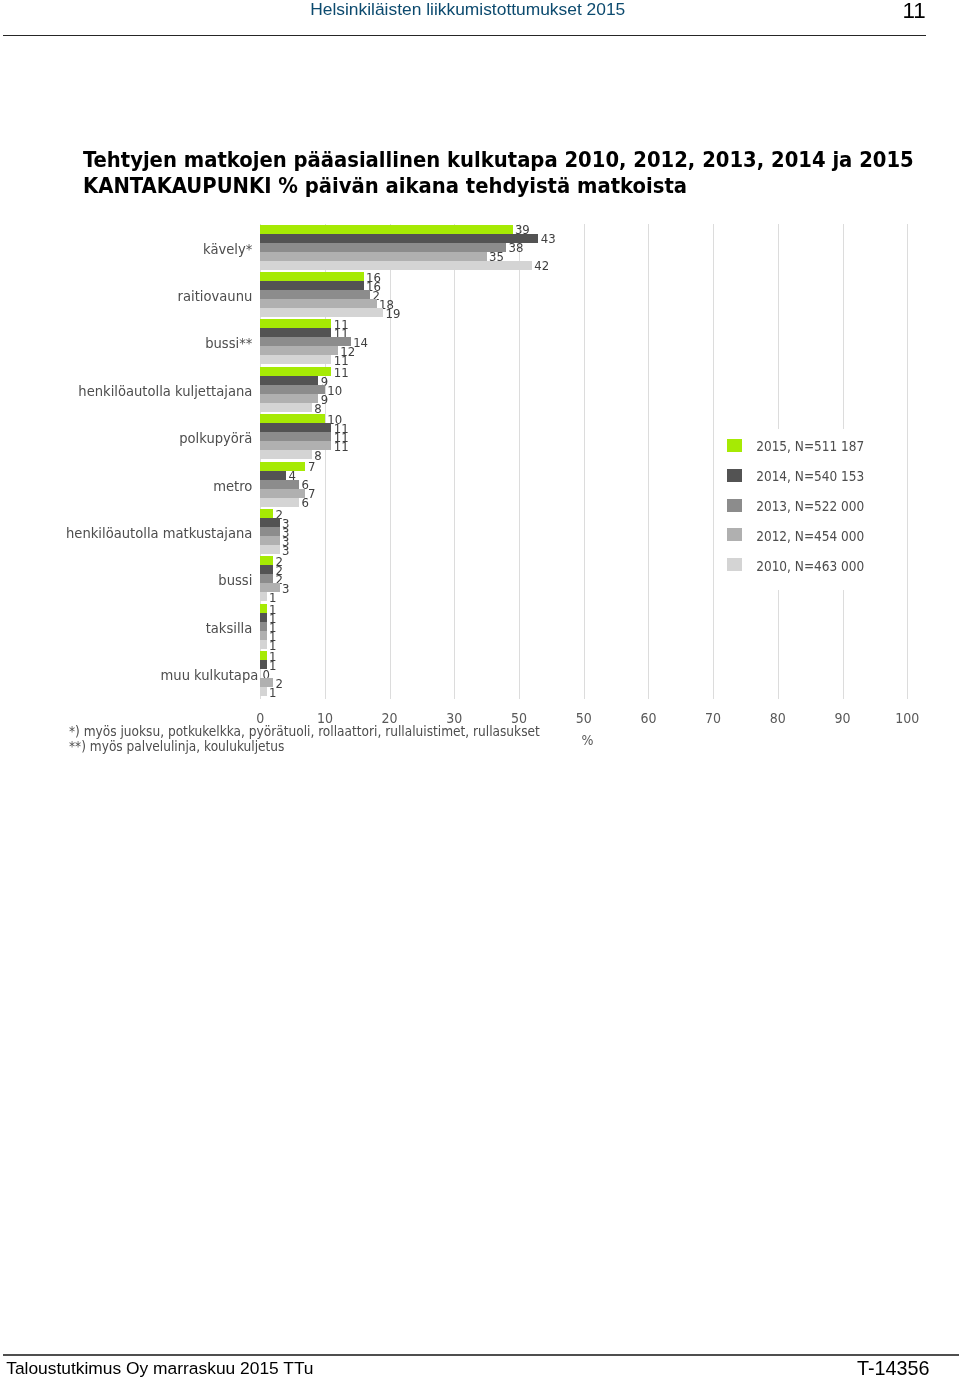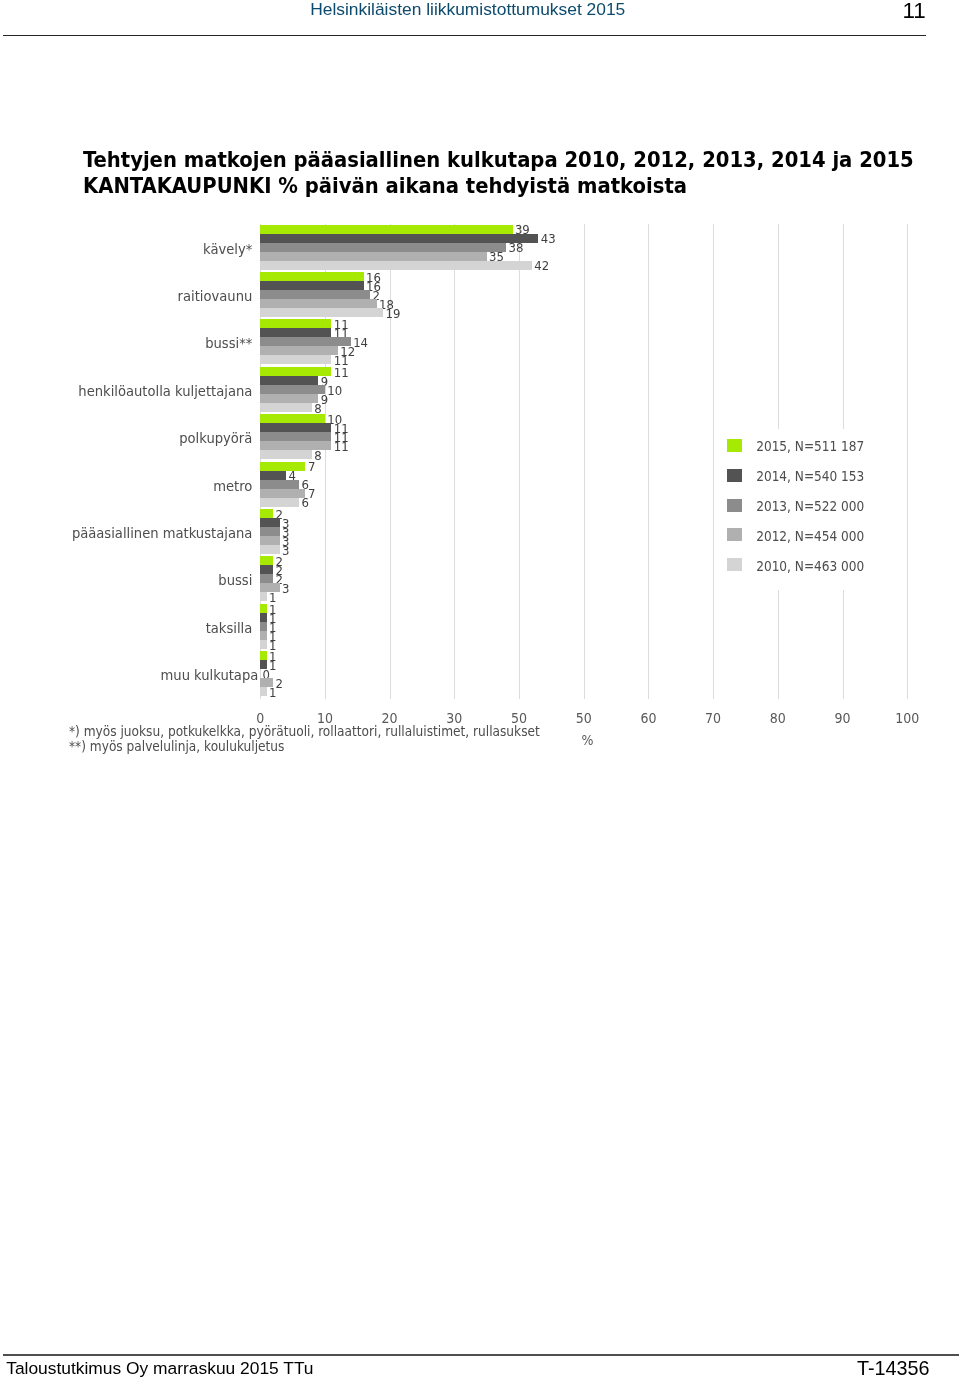--- a/index.html
+++ b/index.html
@@ -139,21 +139,21 @@
       <div class="bar" style="left: 260.2px; top: 509px; width: 12.94px; background: rgb(166, 234, 4);"></div>
       <div class="dlabel" style="left: 275.54px; top: 507.8px;">2</div>
       <div class="bar" style="left: 260.2px; top: 518px; width: 19.41px; background: rgb(83, 83, 83);"></div>
       <div class="dlabel" style="left: 282.01px; top: 516.8px;">3</div>
       <div class="bar" style="left: 260.2px; top: 527px; width: 19.41px; background: rgb(140, 140, 140);"></div>
       <div class="dlabel" style="left: 282.01px; top: 525.8px;">3</div>
       <div class="bar" style="left: 260.2px; top: 536px; width: 19.41px; background: rgb(176, 176, 176);"></div>
       <div class="dlabel" style="left: 282.01px; top: 534.8px;">3</div>
       <div class="bar" style="left: 260.2px; top: 545px; width: 19.41px; background: rgb(212, 212, 212);"></div>
       <div class="dlabel" style="left: 282.01px; top: 543.8px;">3</div>
-      <div class="catlabel" style="left: 0px; width: 252.3px; top: 525px;">pääasiallinen matkustajana</div>
+      <div class="catlabel" style="left: 0px; width: 252.3px; top: 525px;">henkilöautolla matkustajana</div>
       <div class="bar" style="left: 260.2px; top: 556.4px; width: 12.94px; background: rgb(166, 234, 4);"></div>
       <div class="dlabel" style="left: 275.54px; top: 555.2px;">2</div>
       <div class="bar" style="left: 260.2px; top: 565.4px; width: 12.94px; background: rgb(83, 83, 83);"></div>
       <div class="dlabel" style="left: 275.54px; top: 564.2px;">2</div>
       <div class="bar" style="left: 260.2px; top: 574.4px; width: 12.94px; background: rgb(140, 140, 140);"></div>
       <div class="dlabel" style="left: 275.54px; top: 573.2px;">2</div>
       <div class="bar" style="left: 260.2px; top: 583.4px; width: 19.41px; background: rgb(176, 176, 176);"></div>
       <div class="dlabel" style="left: 282.01px; top: 582.2px;">3</div>
       <div class="bar" style="left: 260.2px; top: 592.4px; width: 6.47px; background: rgb(212, 212, 212);"></div>
       <div class="dlabel" style="left: 269.07px; top: 591.2px;">1</div>

